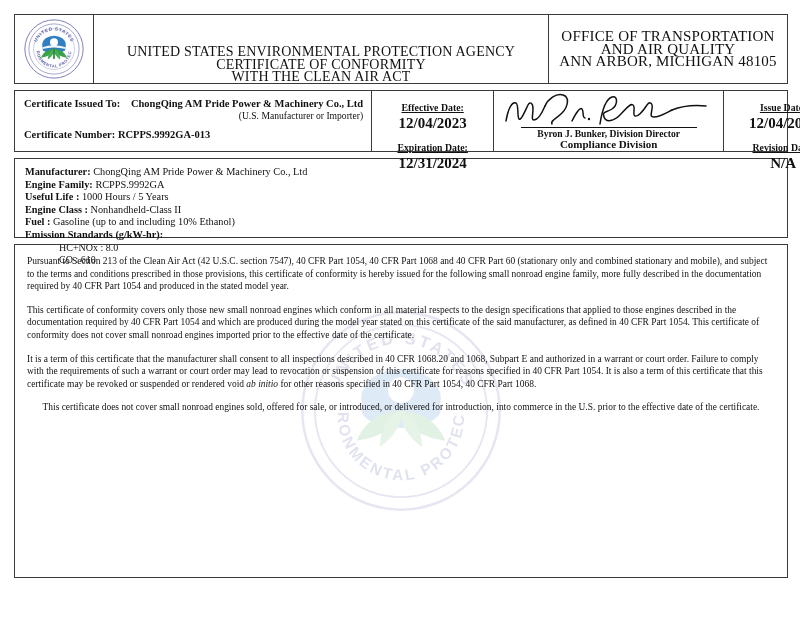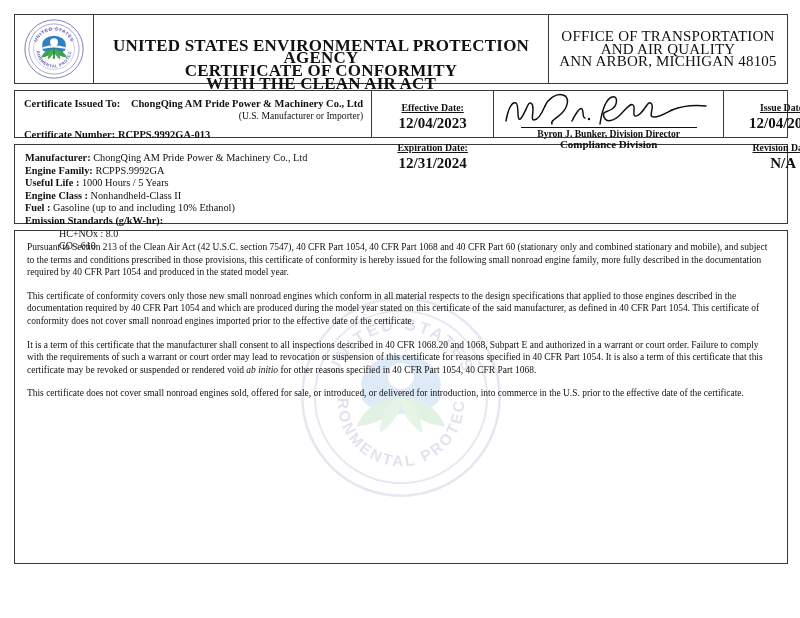--- a/index.html
+++ b/index.html
@@ -55,22 +55,22 @@
     text-align: center;
   }
   .header-office-cell {
     flex: 0 0 238px;
     display: flex;
     align-items: center;
     justify-content: center;
     text-align: center;
   }
   .title-lines {
-    font-weight: bold;
-    font-size: 17px;
+    font-weight: normal;
+    font-size: 14px;
     line-height: 12.6px;
     letter-spacing: 0.2px;
     margin-top: 32px;
   }
   .office-lines {
     font-weight: normal;
     font-size: 15px;
     line-height: 12.6px;
     letter-spacing: 0.2px;
   }
@@ -79,21 +79,21 @@
   .seal {
     width: 62px;
     height: 62px;
     position: relative;
   }
   .seal svg { display: block; }
 
   
   .issued-row {
     display: flex;
-    height: 48px;
+    height: 62px;
     margin-bottom: 6px;
   }
   .issued-left {
     flex: 1 1 auto;
     border-right: 1px solid #3a3a3a;
     padding: 7px 8px 4px 9px;
     box-sizing: border-box;
   }
   .issued-dates {
     flex: 0 0 122px;
@@ -204,21 +204,21 @@
     overflow: hidden;
   }
   .para {
     font-size: 9.45px;
     line-height: 12.6px;
     text-align: left;
     margin: 0 0 11px 0;
     position: relative;
     z-index: 2;
   }
-  .para:last-child { margin-bottom: 12px; }
+  .para:last-child { margin-bottom: 12px; text-align: center; }
   .para i { font-style: italic; }
 
   
   .watermark {
     position: absolute;
     left: 50%;
     top: 50%;
     transform: translate(-50%, -50%);
     width: 210px;
     height: 210px;

